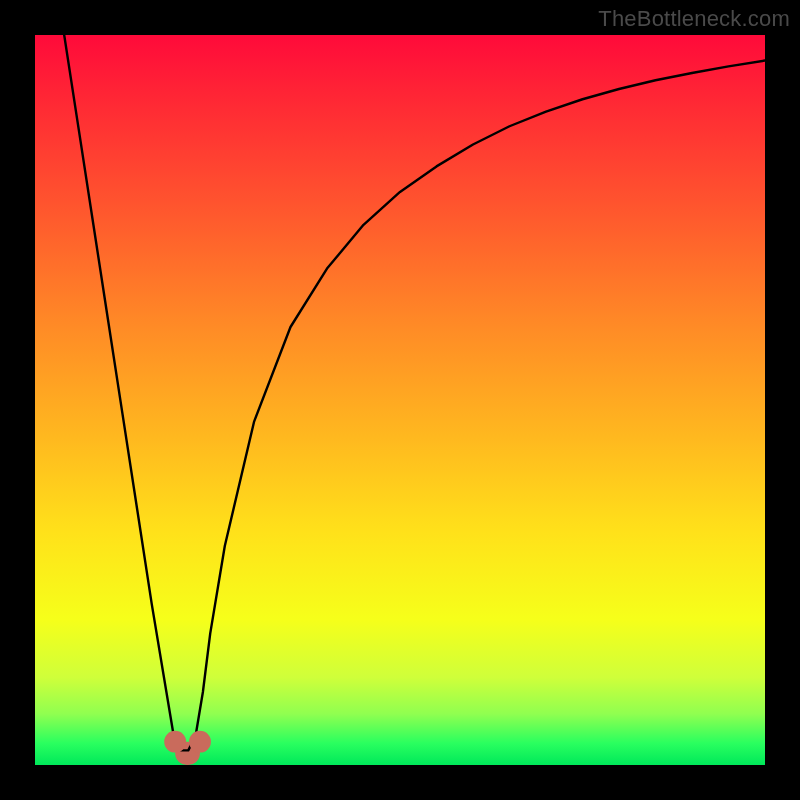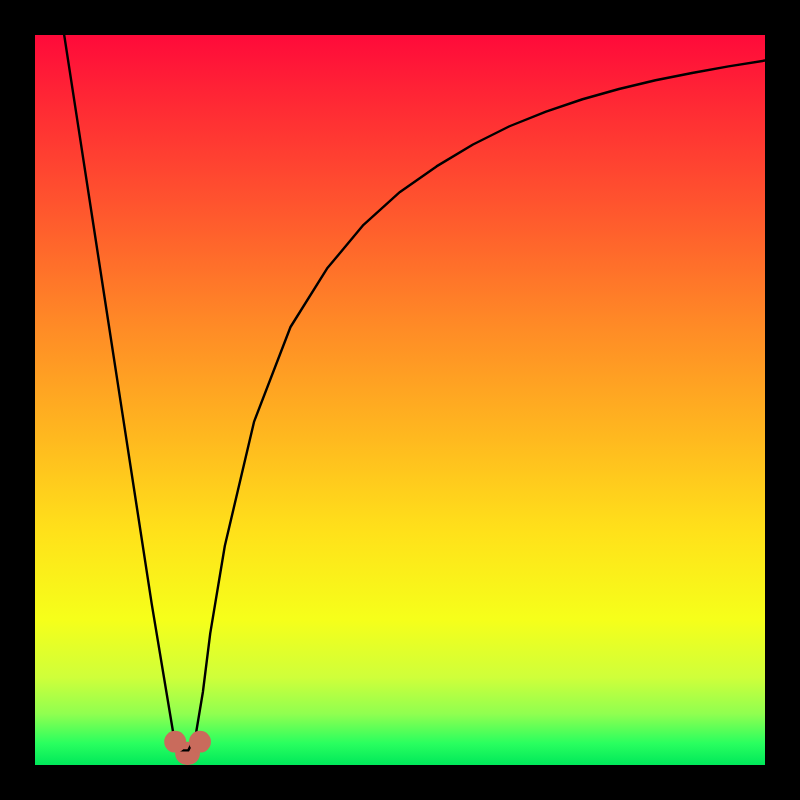--- a/index.html
+++ b/index.html
@@ -35,20 +35,21 @@
   }
   svg {
     display: block;
   }
 </style>
 </head>
 <body>
 
 <div class="frame">
 
+  <div class="watermark">TheBottleneck.com</div>
 
   <div class="plot">
     <svg id="chart-svg" width="730" height="730" viewBox="0 0 730 730" preserveAspectRatio="none">
       <defs>
         <linearGradient id="bg-grad" x1="0" y1="0" x2="0" y2="1">
             <stop offset="0%" stop-color="#ff0a3a"></stop>
             <stop offset="10%" stop-color="#ff2b34"></stop>
             <stop offset="25%" stop-color="#ff5a2d"></stop>
             <stop offset="40%" stop-color="#ff8b26"></stop>
             <stop offset="55.00000000000001%" stop-color="#ffb81f"></stop>

